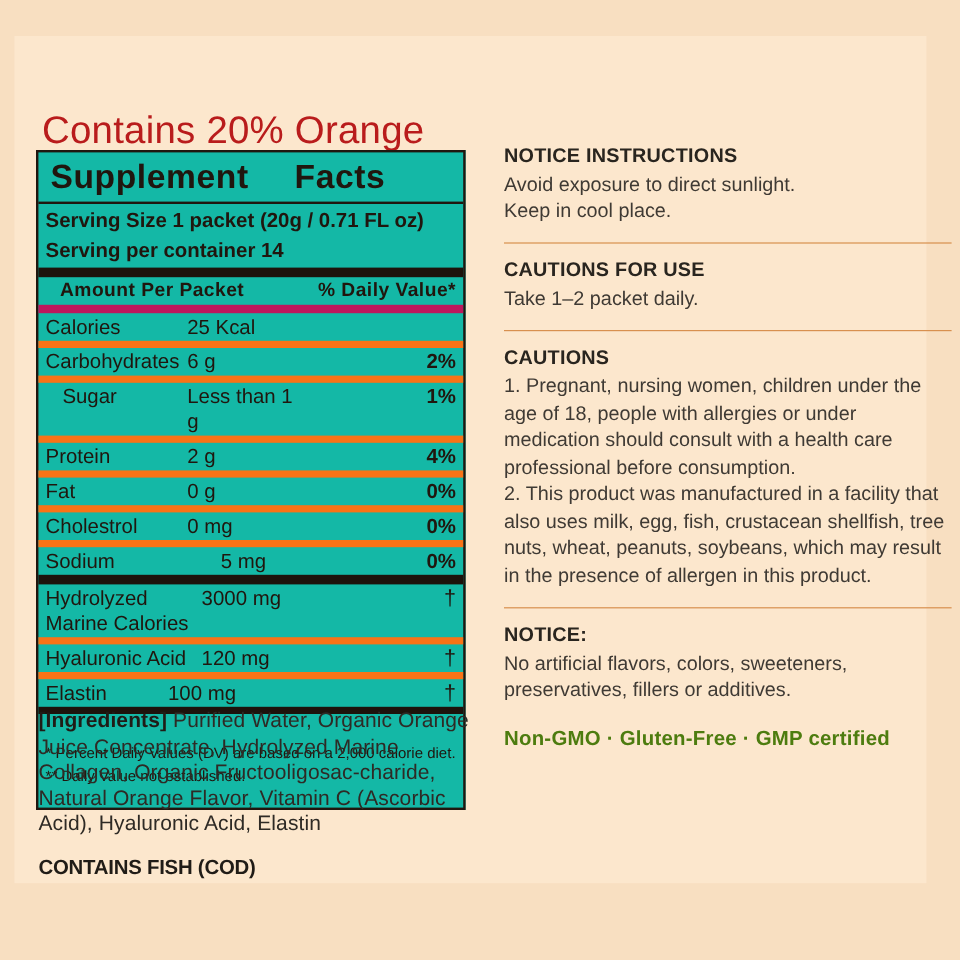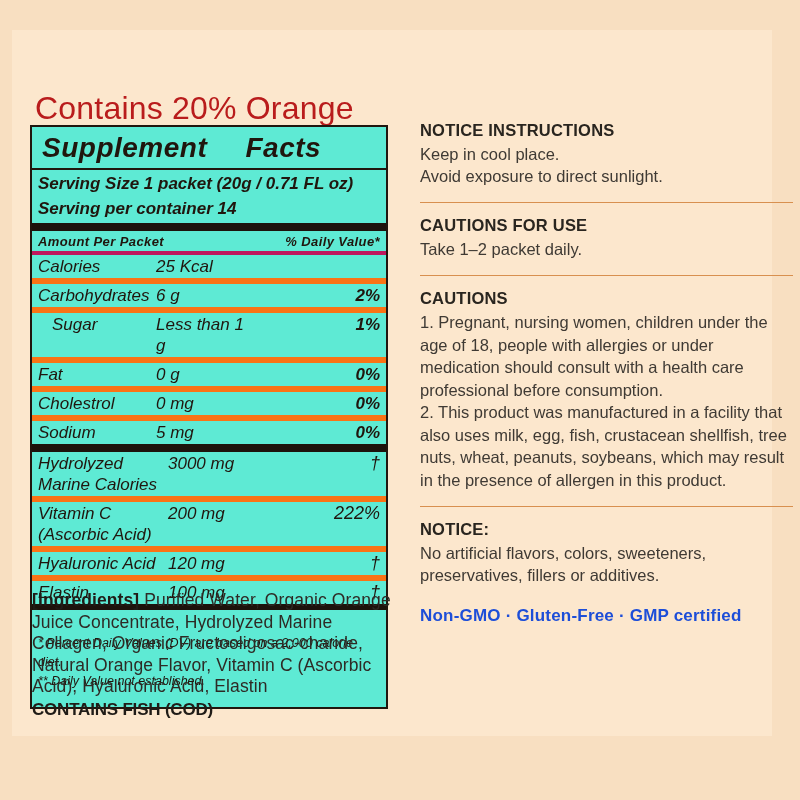--- a/index.html
+++ b/index.html
@@ -13,80 +13,79 @@
     position:absolute;left:12px;top:30px;width:760px;height:706px;
     background:#fce7cd;
   }
   
   .contains-heading{
     position:absolute;left:35px;top:90px;width:360px;
     font-size:32px;color:#b91c1c;letter-spacing:0.2px;
   }
   .sf-table{
     position:absolute;left:30px;top:125px;width:358px;
-    border:2px solid #20160e;color:#20160e;background:#5eead4;
+    border:2px solid #20160e;color:#20160e;background:#14b8a6;
     box-sizing:border-box;
-    font-style:italic;
   }
   .sf-title{
     font-size:28px;font-weight:bold;letter-spacing:0.5px;word-spacing:30px;
     padding:5px 10px 4px 10px;border-bottom:2px solid #20160e;
     white-space:nowrap;
   }
   .sf-serving{
     font-size:17px;font-weight:bold;padding:3px 6px 1px 6px;line-height:21px;
   }
   .sf-serving.last{padding-bottom:4px;}
   .thick-bar{height:8px;background:#1d130c;}
   .thick-bar.thin{height:6px;}
   .sf-header{
     display:grid;grid-template-columns:1fr auto;align-items:end;
-    font-size:13px;font-weight:bold;padding:3px 6px 2px 6px;
-    border-bottom:4px solid #be185d;letter-spacing:0.4px;
+    font-size:16px;font-weight:bold;padding:3px 6px 2px 18px;
+    border-bottom:7px solid #be185d;letter-spacing:0.4px;
   }
   .sf-row{
     display:grid;grid-template-columns:118px 94px 1fr;
     font-size:17px;line-height:21px;padding:1px 6px;
     border-bottom:6px solid #f97316;
   }
   .sf-row:last-of-type{border-bottom:none;}
   .sf-row .amt{text-align:left;}
   .sf-row .dv{text-align:right;font-weight:bold;}
   .sf-row.active{grid-template-columns:1fr 115px 97px;}
   .sf-row.active .dv{font-weight:normal;font-size:18px;}
   .sf-row .name.indent{padding-left:14px;}
-  .sf-rows .sf-row.noline{border-bottom:none;}
+  .sf-rows .sf-row.noline{border-bottom:none;gap:28px;}
   .sf-footnotes{
     padding:24px 6px 16px 6px;font-size:12.5px;line-height:19px;color:#20160e;
   }
   .ingredients{
     position:absolute;left:32px;top:590px;width:362px;
     font-size:17.5px;line-height:21.5px;color:#2e2a25;letter-spacing:0.1px;
   }
   .ingredients .ing-label{font-weight:bold;color:#201c17;}
   .allergen{
-    font-weight:bold;color:#201c17;letter-spacing:-0.2px;margin-top:1px;
+    font-weight:bold;color:#201c17;letter-spacing:-0.2px;margin-top:14px;
     font-size:17px;
   }
   
   .info-col{
     position:absolute;left:420px;top:121px;width:373px;color:#3f3a34;
   }
   .info-heading{
     font-size:16.5px;font-weight:bold;color:#29251f;letter-spacing:0.2px;
     margin:0 0 3px 0;
   }
   .info-body{font-size:16.5px;line-height:22px;margin:0;}
   .info-body p{margin:0;}
   .divider{
     border:none;border-top:1px solid #d8904f;margin:15px 0 13px 0;width:100%;
   }
   .cautions .info-body{line-height:22.5px;}
   .badges{
-    font-size:17px;font-weight:bold;color:#1d4ed8;margin-top:20px;
+    font-size:17px;font-weight:bold;color:#4d7c0f;margin-top:20px;
     letter-spacing:0.2px;
   }
 </style>
 </head>
 <body>
 
 <div class="inner-panel"></div>
 
 <div class="contains-heading">Contains 20% Orange Juice</div>
 
@@ -112,20 +111,25 @@
     </div>
     <div class="sf-row">
       <span class="name">Carbohydrates</span>
       <span class="amt">6 g</span>
       <span class="dv">2%</span>
     </div>
     <div class="sf-row">
       <span class="name indent">Sugar</span>
       <span class="amt">Less than 1 g</span>
       <span class="dv">1%</span>
+    </div>
+    <div class="sf-row">
+      <span class="name">Protein</span>
+      <span class="amt">2 g</span>
+      <span class="dv">4%</span>
     </div>
     <div class="sf-row">
       <span class="name">Fat</span>
       <span class="amt">0 g</span>
       <span class="dv">0%</span>
     </div>
     <div class="sf-row">
       <span class="name">Cholestrol</span>
       <span class="amt">0 mg</span>
       <span class="dv">0%</span>
@@ -139,25 +143,20 @@
 
   <div class="thick-bar"></div>
 
   <div class="sf-rows">
     <div class="sf-row active">
       <span class="name">Hydrolyzed Marine Calories</span>
       <span class="amt">3000 mg</span>
       <span class="dv">†</span>
     </div>
     <div class="sf-row active">
-      <span class="name">Vitamin C (Ascorbic Acid)</span>
-      <span class="amt">200 mg</span>
-      <span class="dv">222%</span>
-    </div>
-    <div class="sf-row active">
       <span class="name">Hyaluronic Acid</span>
       <span class="amt">120 mg</span>
       <span class="dv">†</span>
     </div>
     <div class="sf-row active noline">
       <span class="name">Elastin</span>
       <span class="amt">100 mg</span>
       <span class="dv">†</span>
     </div>
   </div>
@@ -173,22 +172,22 @@
 <div class="ingredients">
   <span class="ing-label">[Ingredients]</span><span> Purified Water, Organic Orange Juice Concentrate, Hydrolyzed Marine Collagen, Organic Fructooligosac-charide, Natural Orange Flavor, Vitamin C (Ascorbic Acid), Hyaluronic Acid, Elastin</span>
   <div class="allergen">CONTAINS FISH (COD)</div>
 </div>
 
 <div class="info-col">
 
   <div class="section">
     <div class="info-heading">NOTICE INSTRUCTIONS</div>
     <div class="info-body">
+      <p>Avoid exposure to direct sunlight.</p>
       <p>Keep in cool place.</p>
-      <p>Avoid exposure to direct sunlight.</p>
     </div>
   </div>
 
   <hr class="divider">
 
   <div class="section">
     <div class="info-heading">CAUTIONS FOR USE</div>
     <div class="info-body">
       <p>Take 1–2 packet daily.</p>
     </div>

